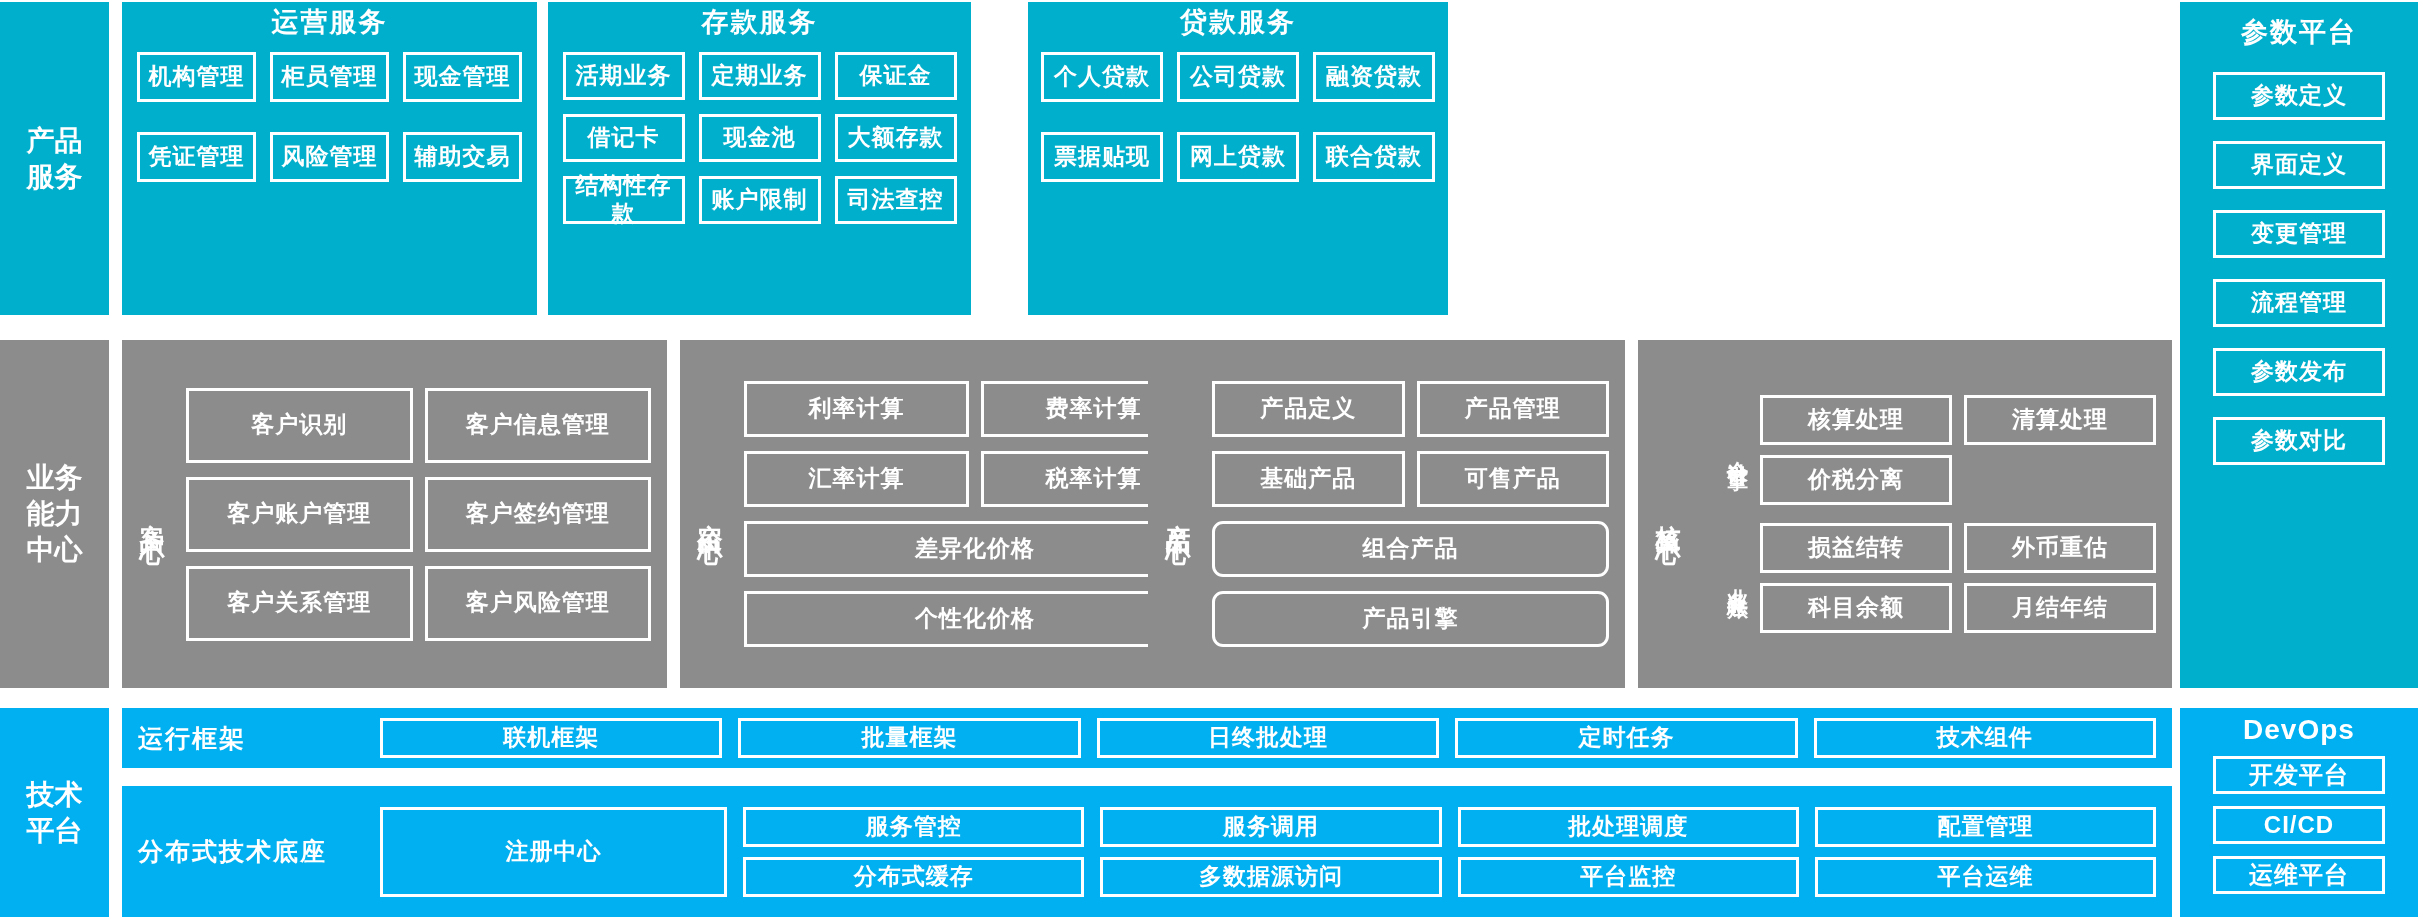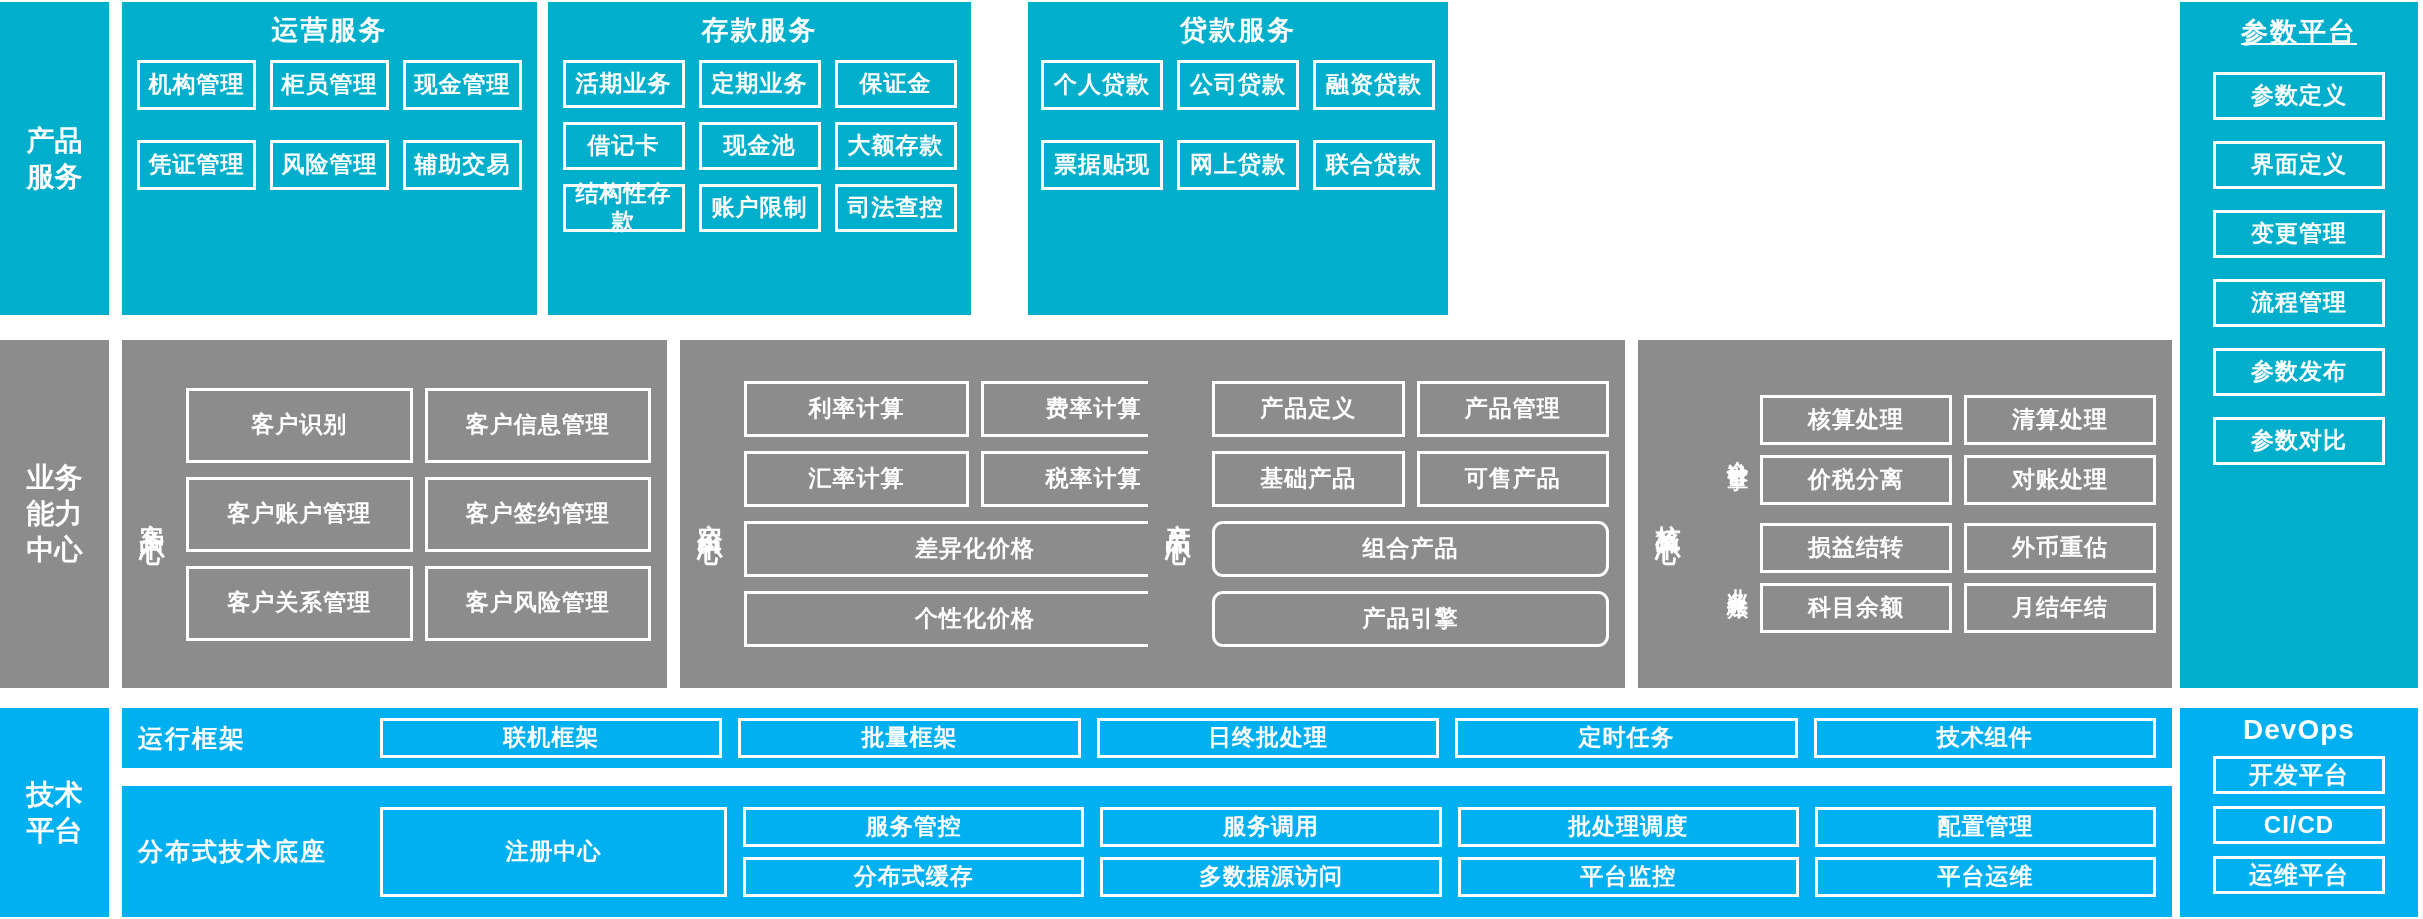--- a/index.html
+++ b/index.html
@@ -39,35 +39,35 @@
   }
 
   
   .c-teal{background:#00AFCC;}
   .c-gray{background:#8C8C8C;}
   .c-blue{background:#00B0F0;}
 
   
   #row1{left:0;top:2px;width:2423px;height:313px;}
   #row1-label{position:absolute;left:0;top:0;width:109px;height:313px;font-size:28px;}
-  .r1-panel{position:absolute;top:0;height:313px;padding-top:10px;box-sizing:border-box;}
+  .r1-panel{position:absolute;top:0;height:313px;padding-top:2px;box-sizing:border-box;}
   #p-operation{left:122px;width:415px;}
   #p-deposit{left:548px;width:423px;}
   #p-loan{left:1028px;width:420px;}
   .r1-grid{display:flex;flex-wrap:wrap;gap:14px 14px;justify-content:center;padding:0 10px;box-sizing:border-box;margin-top:12px;}
   .r1-grid .tile{width:119px;height:50px;}
   #p-deposit .r1-grid .tile{width:122px;height:48px;}
   #p-loan   .r1-grid .tile{width:122px;height:50px;}
   #p-operation .r1-grid{gap:30px 14px;}
   #p-loan .r1-grid{gap:30px 14px;border-radius:11px;}
 
   
   #p-param{position:absolute;left:2180px;top:2px;width:238px;height:686px;padding-top:12px;box-sizing:border-box;}
   #p-param .tile{width:172px;height:48px;margin:0 auto 21px auto;}
-  #p-param .panel-title{margin-bottom:22px;text-decoration:underline;}
+  #p-param .panel-title{margin-bottom:22px;}
 
   
   #row2{left:0;top:340px;width:2423px;height:348px;}
   #row2-label{position:absolute;left:0;top:0;width:109px;height:348px;font-size:28px;}
   .r2-panel{position:absolute;top:0;height:348px;display:flex;box-sizing:border-box;}
   #p-customer{left:122px;width:545px;}
   #p-pricing{left:680px;width:542px;}
   #p-product{left:1148px;width:477px;}
   #p-account{left:1638px;width:534px;gap:16px;}
   .r2-panel .vlabel{width:60px;flex:0 0 60px;}
@@ -215,21 +215,20 @@
     <div class="panel r2-panel c-gray" id="p-account">
       <div class="vlabel">核算中心</div>
       <div class="r2-body">
 
         <div class="acct-sub">
           <div class="vlabel">会计引擎</div>
           <div class="acct-grid">
             <div class="tile">核算处理</div>
             <div class="tile">清算处理</div>
             <div class="tile">价税分离</div>
-            <div class="tile">对账处理</div>
           </div>
         </div>
 
         <div class="acct-sub">
           <div class="vlabel">业务总账</div>
           <div class="acct-grid">
             <div class="tile">损益结转</div>
             <div class="tile">外币重估</div>
             <div class="tile">科目余额</div>
             <div class="tile">月结年结</div>

